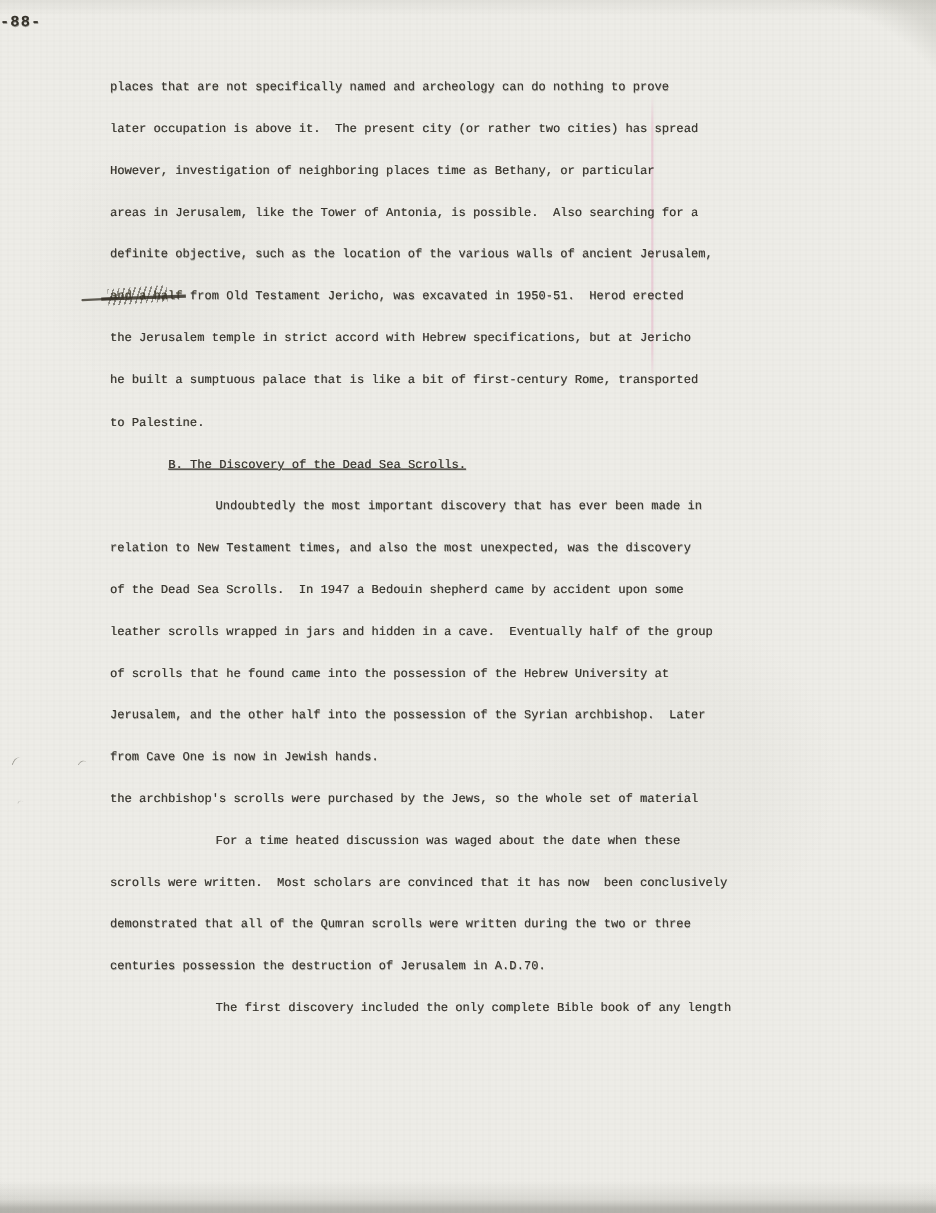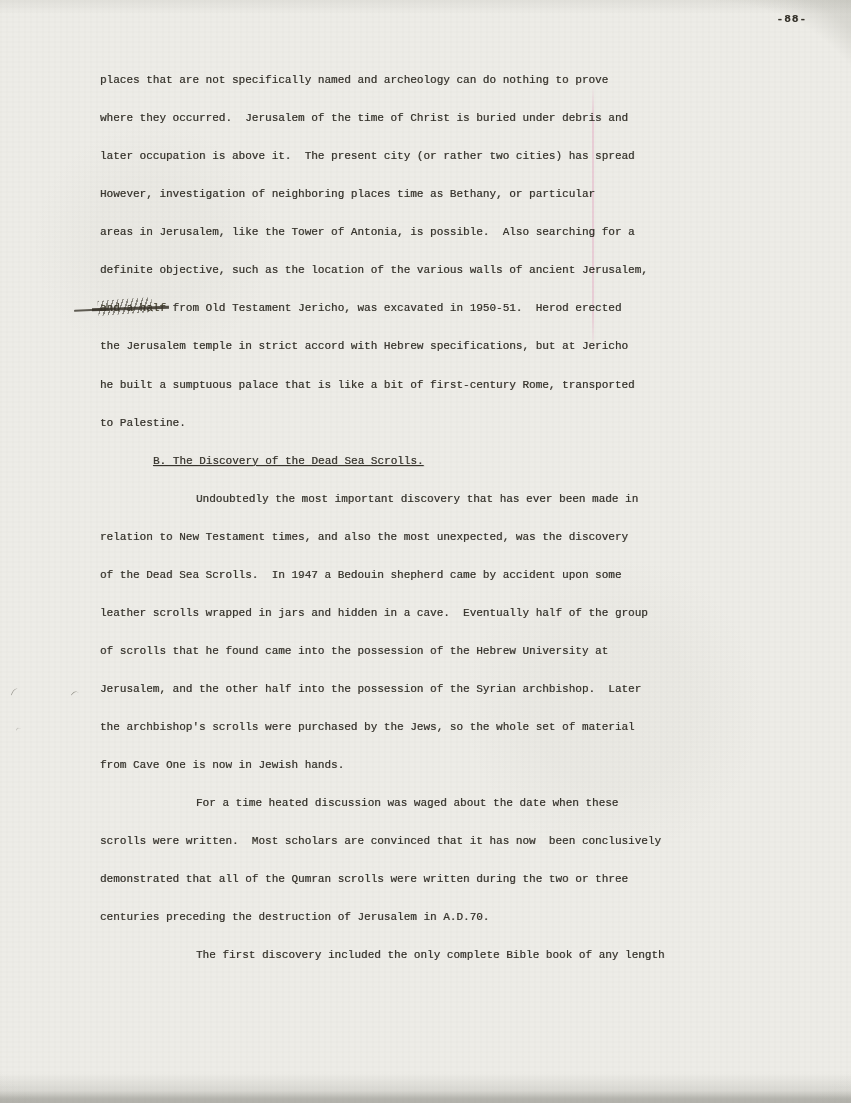--- a/index.html
+++ b/index.html
@@ -40,22 +40,22 @@
       rgba(148,148,138,.22) 90%,
       rgba(148,148,138,.30) 100%);
     pointer-events: none;
   }
 
   .page-num {
     position: absolute;
     top: 13px;
     left: 0;
     right: 44px;
-    text-align: right;
-    font-size: 11px;
+    text-align: left;
+    font-size: 14px;
     letter-spacing: 1px;
     font-weight: bold;
     color: #343129;
     text-shadow: 0.4px 0.4px 0.3px rgba(45,42,36,.45);
   }
 
   .body-text {
     position: absolute;
     left: 100px;
     top: 70px;
@@ -144,42 +144,41 @@
 
   <div class="corner-tr"></div>
 
   <div class="pink-line"></div>
 
   <div class="page-num">-88-</div>
 
   <div class="body-text">
 
   <div class="line"><span>places that are not specifically named and archeology can do nothing to prove</span></div>
-      <div class="line"><span>where they occurred.  Jerusalem of the time of Christ is buried under debris and</span></div>
       <div class="line"><span>later occupation is above it.  The present city (or rather two cities) has spread</span></div>
       <div class="line"><span>However, investigation of neighboring places time as Bethany, or particular</span></div>
       <div class="line"><span>areas in Jerusalem, like the Tower of Antonia, is possible.  Also searching for a</span></div>
       <div class="line"><span>definite objective, such as the location of the various walls of ancient Jerusalem,</span></div>
       <div class="line"><span class="pen-dash"></span><span class="struck">and a half</span><span> from Old Testament Jericho, was excavated in 1950-51.  Herod erected</span></div>
       <div class="line"><span>the Jerusalem temple in strict accord with Hebrew specifications, but at Jericho</span></div>
       <div class="line"><span>he built a sumptuous palace that is like a bit of first-century Rome, transported</span></div>
       <div class="line"><span>to Palestine.</span></div>
       <div class="line ind-s"><span>B. The Discovery of the Dead Sea Scrolls.</span></div>
       <div class="line ind-p"><span>Undoubtedly the most important discovery that has ever been made in</span></div>
       <div class="line"><span>relation to New Testament times, and also the most unexpected, was the discovery</span></div>
       <div class="line"><span>of the Dead Sea Scrolls.  In 1947 a Bedouin shepherd came by accident upon some</span></div>
       <div class="line"><span>leather scrolls wrapped in jars and hidden in a cave.  Eventually half of the group</span></div>
       <div class="line"><span>of scrolls that he found came into the possession of the Hebrew University at</span></div>
       <div class="line"><span>Jerusalem, and the other half into the possession of the Syrian archbishop.  Later</span></div>
+      <div class="line"><span>from Cave One is now in Jewish hands.</span></div>
       <div class="line"><span>the archbishop's scrolls were purchased by the Jews, so the whole set of material</span></div>
-      <div class="line"><span>from Cave One is now in Jewish hands.</span></div>
       <div class="line ind-p"><span>For a time heated discussion was waged about the date when these</span></div>
       <div class="line"><span>scrolls were written.  Most scholars are convinced that it has now  been conclusively</span></div>
       <div class="line"><span>demonstrated that all of the Qumran scrolls were written during the two or three</span></div>
-      <div class="line"><span>centuries preceding the destruction of Jerusalem in A.D.70.</span></div>
+      <div class="line"><span>centuries possession the destruction of Jerusalem in A.D.70.</span></div>
       <div class="line ind-p"><span>The first discovery included the only complete Bible book of any length</span></div>
     </div>
 
   <span class="margin-mark mark-1"></span>
   <span class="margin-mark mark-2"></span>
   <span class="margin-mark mark-3"></span>
 
 </div>
 
 </body></html>

